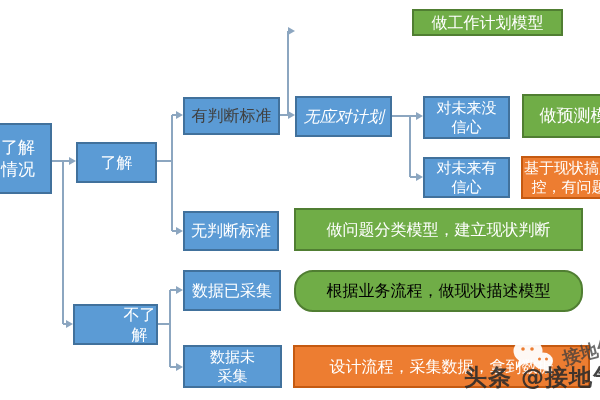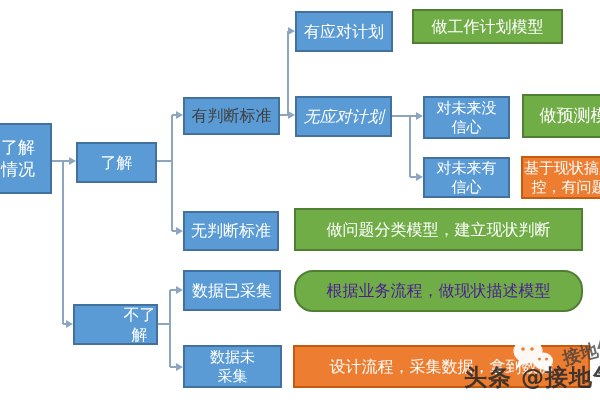--- a/index.html
+++ b/index.html
@@ -92,26 +92,25 @@
     <div class="arrow" style="left: 176px; top: 362.5px;"></div>
     <div class="node blue" style="left: -16px; top: 123px; width: 68px; height: 71px; font-size: 17px; color: rgb(255, 255, 255);">了解
 情况</div>
     <div class="node blue" style="left: 76px; top: 142px; width: 81px; height: 41px; font-size: 16px; color: rgb(255, 255, 255);">了解</div>
     <div class="node blue" style="left: 73px; top: 304px; width: 85px; height: 41px; font-size: 16px; color: rgb(255, 255, 255); padding-left: 48px;">不了解</div>
     <div class="node blue" style="left: 183px; top: 97px; width: 97px; height: 38px; font-size: 16px; color: #404040;">有判断标准</div>
     <div class="node blue" style="left: 183px; top: 211px; width: 96px; height: 40px; font-size: 16px; color: rgb(255, 255, 255);">无判断标准</div>
     <div class="node blue" style="left: 183px; top: 270px; width: 98px; height: 41px; font-size: 16px; color: rgb(255, 255, 255);">数据已采集</div>
     <div class="node blue" style="left: 183px; top: 345px; width: 99px; height: 43px; font-size: 15px; color: rgb(255, 255, 255);">数据未
 采集</div>
-    <div class="node blue" style="left: 295px; top: 11px; width: 98px; height: 41px; font-size: 16px; color: rgb(255, 255, 255);">有应对计划</div>
     <div class="node blue" style="left: 295px; top: 96px; width: 97px; height: 41px; font-size: 16px; color: rgb(255, 255, 255); font-style: italic;">无应对计划</div>
     <div class="node blue" style="left: 423px; top: 96px; width: 87px; height: 43px; font-size: 15px; color: rgb(255, 255, 255);">对未来没
 信心</div>
     <div class="node blue" style="left: 423px; top: 157px; width: 87px; height: 41px; font-size: 15px; color: rgb(255, 255, 255);">对未来有
 信心</div>
-    <div class="node green" style="left: 412px; top: 9px; width: 151px; height: 35px; font-size: 16px; color: rgb(255, 255, 255);">做工作计划模型</div>
+    <div class="node green" style="left: 412px; top: 9px; width: 151px; height: 27px; font-size: 16px; color: rgb(255, 255, 255);">做工作计划模型</div>
     <div class="node green" style="left: 522px; top: 94px; width: 120px; height: 44px; font-size: 17px; color: rgb(255, 255, 255);">做预测模型</div>
     <div class="node orange" style="left: 521px; top: 156px; width: 96px; height: 43px; font-size: 15px; color: rgb(255, 255, 255);">基于现状搞监
 控，有问题</div>
     <div class="node green" style="left: 294px; top: 208px; width: 289px; height: 43px; font-size: 16px; color: rgb(255, 255, 255);">做问题分类模型，建立现状判断</div>
-    <div class="node green" style="left: 294px; top: 270px; width: 289px; height: 42px; font-size: 16px; color: #4c1d95; border-radius: 19px;">根据业务流程，做现状描述模型</div>
+    <div class="node green" style="left: 294px; top: 270px; width: 289px; height: 42px; font-size: 16px; color: #000000; border-radius: 19px;">根据业务流程，做现状描述模型</div>
     <div class="node orange" style="left: 293px; top: 345px; width: 297px; height: 43px; font-size: 16px; color: rgb(255, 255, 255);">设计流程，采集数据，拿到数据</div>
   </div>
 
 </body></html>

